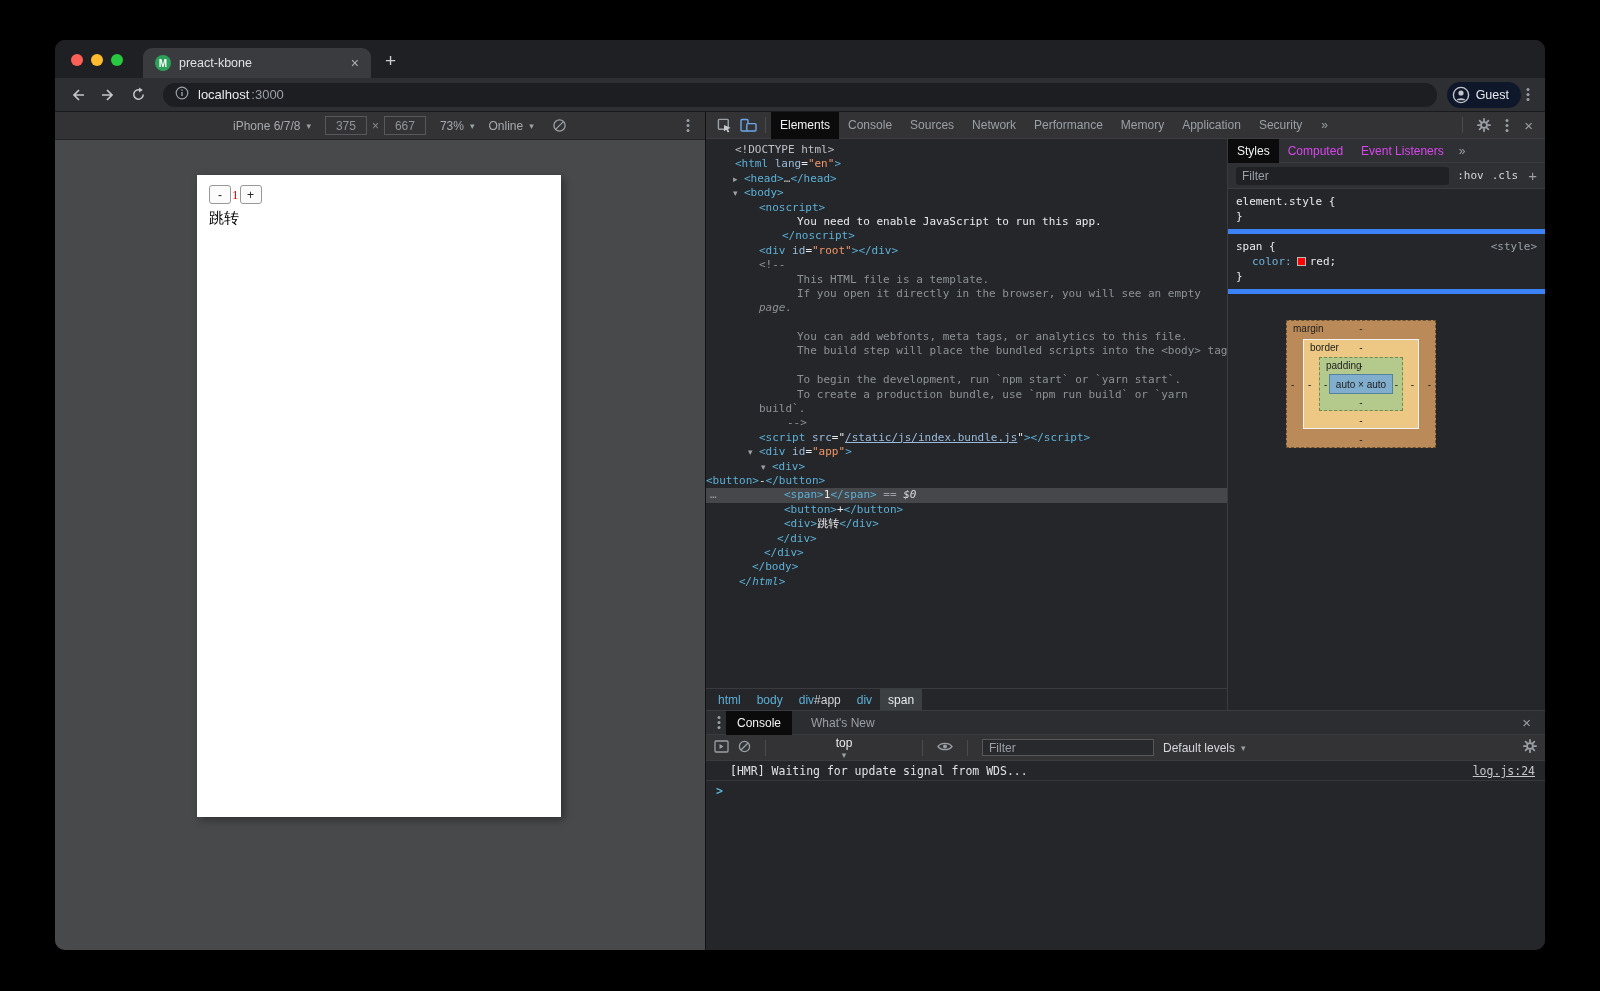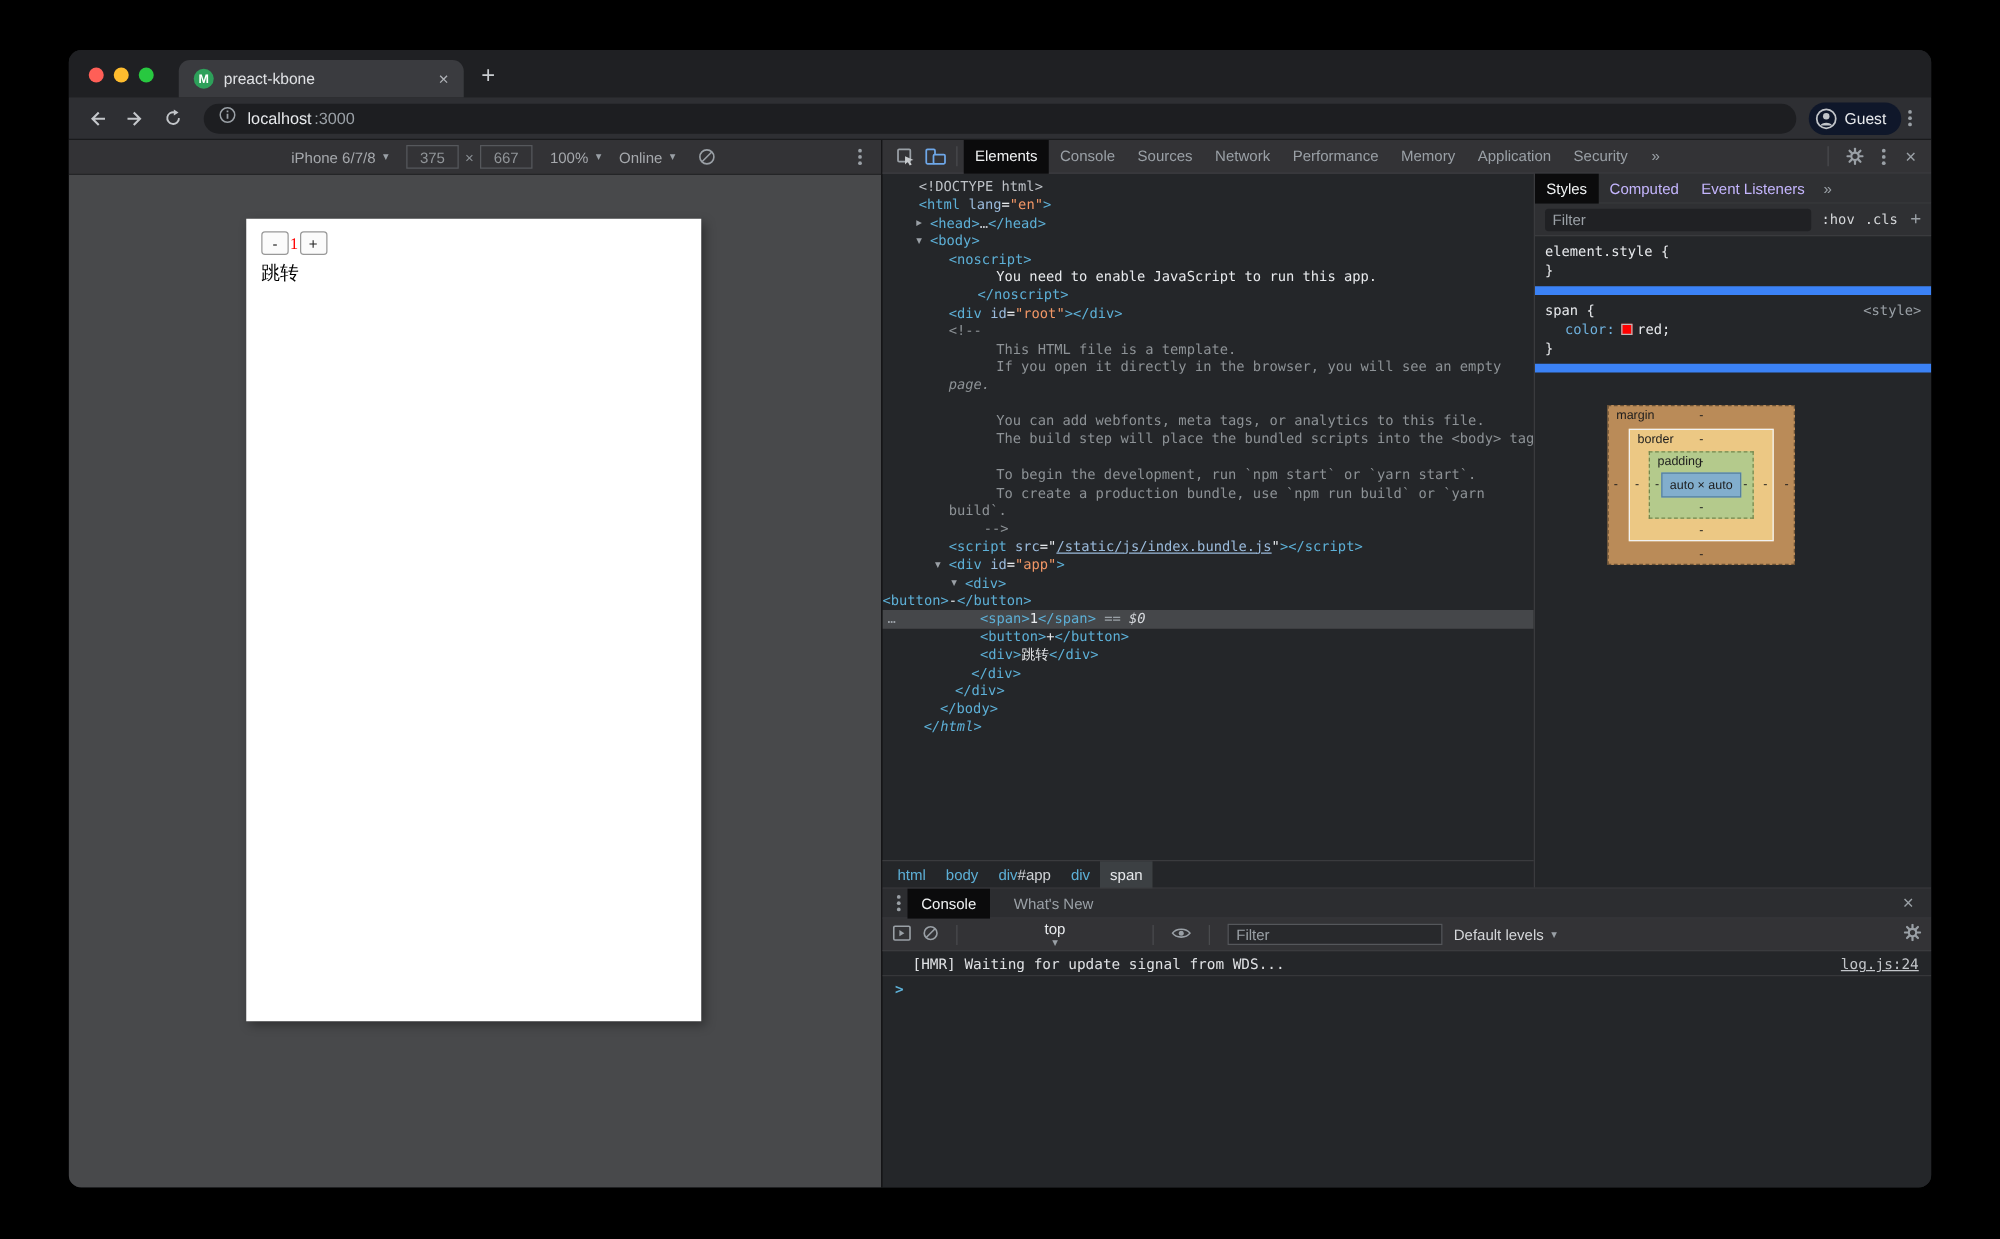--- a/index.html
+++ b/index.html
@@ -79,30 +79,30 @@
   .crumbs { height:22px; border-top:1px solid #3a3b3e; background:#242629; display:flex; align-items:center; font-size:12px; padding:0 4px; flex:none; }
   .crumb { padding:0 8px; height:22px; line-height:22px; white-space:nowrap; }
   .crumb-tag { color:#5db0d7; }
   .crumb-id { color:#d0d3d7; }
   .crumb.active { background:#3c4043; }
   .crumb.active .crumb-tag { color:#e8eaed; }
 
   
   .styles-pane { width:318px; flex:none; border-left:1px solid #3a3b3e; display:flex; flex-direction:column; min-width:0; }
   .st-tabs { height:24px; background:#2f3033; border-bottom:1px solid #3a3b3e; display:flex; align-items:center; flex:none; }
-  .st-tab { color:#c4b5fd; font-size:12px; padding:0 9px; height:24px; line-height:24px; white-space:nowrap; }
+  .st-tab { color:#d946ef; font-size:12px; padding:0 9px; height:24px; line-height:24px; white-space:nowrap; }
   .st-tab.active { background:#0b0b0c; color:#f1f3f4; }
   .st-more { color:#9aa0a6; font-size:12px; padding:0 6px; }
   .st-filter { height:26px; background:#2f3033; border-bottom:1px solid #3a3b3e; display:flex; align-items:center; padding:0 8px; gap:8px; flex:none; }
   .st-filter input { flex:1; height:18px; background:#202124; border:none; border-radius:3px; color:#e8eaed; font-size:12px; padding:0 6px; min-width:0; }
   .st-filter input::placeholder { color:#9aa0a6; }
   .pseudo-label { font-family:"DejaVu Sans Mono", monospace; font-size:11px; color:#d5d7da; }
   .st-plus { color:#9aa0a6; font-size:15px; padding-left:2px; }
 
-  .sec { border-bottom:7px solid #3b82f6; padding:5px 8px; font-family:"DejaVu Sans Mono", monospace; font-size:11px; color:#e8eaed; line-height:15px; flex:none; }
+  .sec { border-bottom:5px solid #3b82f6; padding:5px 8px; font-family:"DejaVu Sans Mono", monospace; font-size:11px; color:#e8eaed; line-height:15px; flex:none; }
   .rule-head { display:flex; justify-content:space-between; }
   .src-label { color:#9aa0a6; }
   .rule-prop { padding-left:16px; }
   .prop-name { color:#6fb1dd; }
   .swatch { display:inline-block; width:9px; height:9px; border:1px solid #b9b9b9; margin:0 4px 0 5px; vertical-align:-1px; }
 
   .boxmodel { position:relative; width:150px; height:128px; margin:26px 0 0 58px; font-size:10px; color:#1d1d1d; flex:none; }
   .bm-margin { position:absolute; inset:0; border:1px dashed #6b5134; }
   .bm-border { position:absolute; left:16px; right:16px; top:18px; bottom:18px; border:1px solid #f2f2f2; }
   .bm-padding { position:absolute; left:15px; right:15px; top:17px; bottom:17px; border:1px dashed #75874c; }
@@ -196,21 +196,21 @@
       <div class="leftpane">
         <div class="devicebar">
           <span class="device-select">
             <span>iPhone 6/7/8</span>
               <span class="caret">▾</span>
           </span>
           <input class="dim-input" style="margin-left: 14px;" readonly="" value="375">
           <span class="x-sep">×</span>
           <input class="dim-input" readonly="" value="667" style="">
           <span class="bar-select">
-            <span>100%</span>
+            <span>73%</span>
               <span class="caret">▾</span>
           </span>
           <span class="bar-select">
             <span>Online</span>
               <span class="caret">▾</span>
           </span>
           <span class="rotate-icon">
             <svg width="15" height="15" viewBox="0 0 15 15">
                 <circle cx="7.5" cy="7.5" r="5.6" fill="none" stroke="#9aa0a6" stroke-width="1.3"></circle>
                 <line x1="3.6" y1="11.4" x2="11.4" y2="3.6" stroke="#9aa0a6" stroke-width="1.3"></line>

